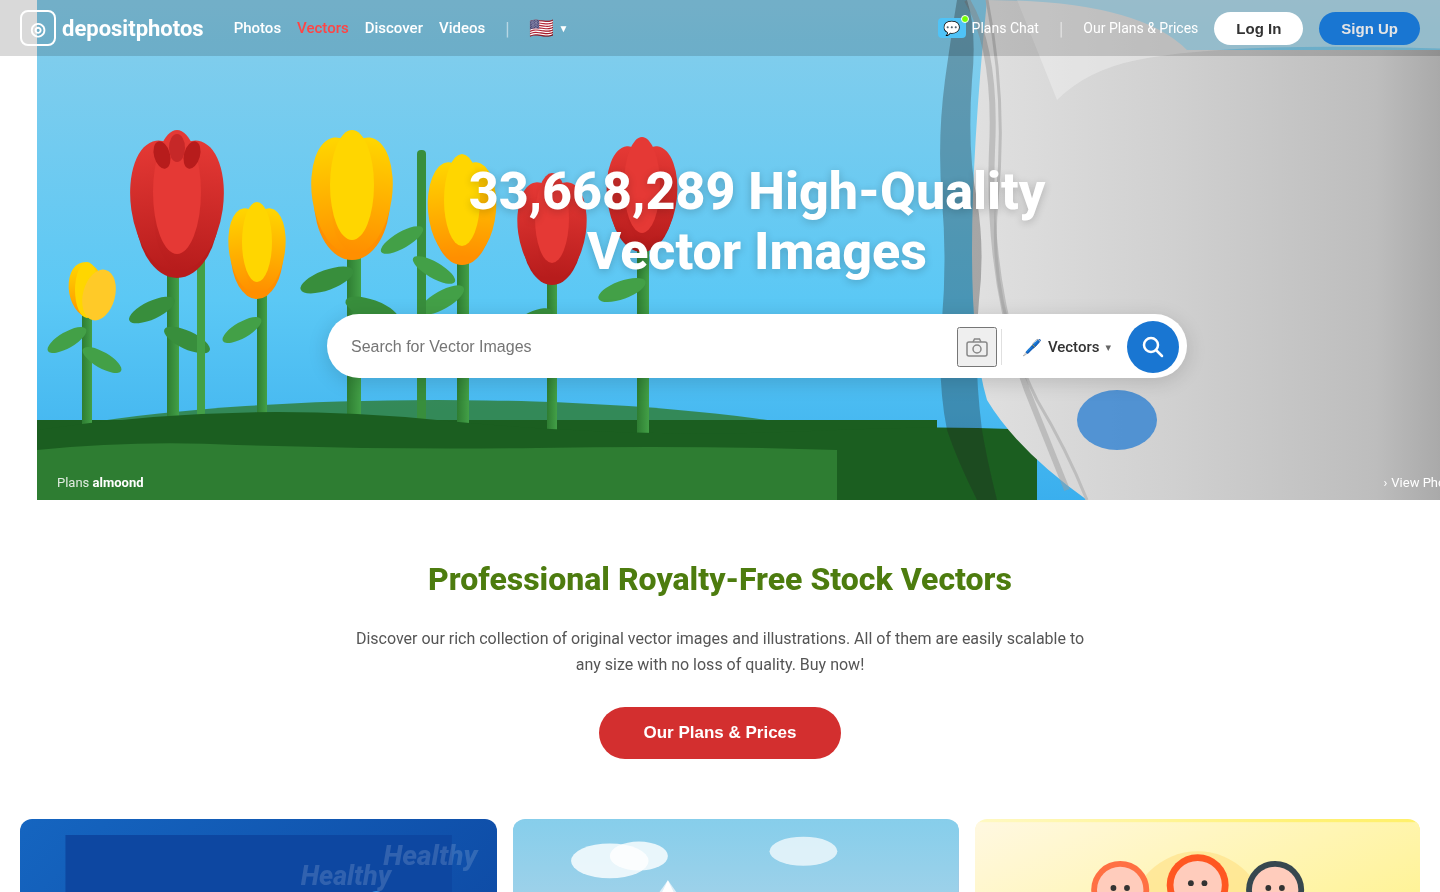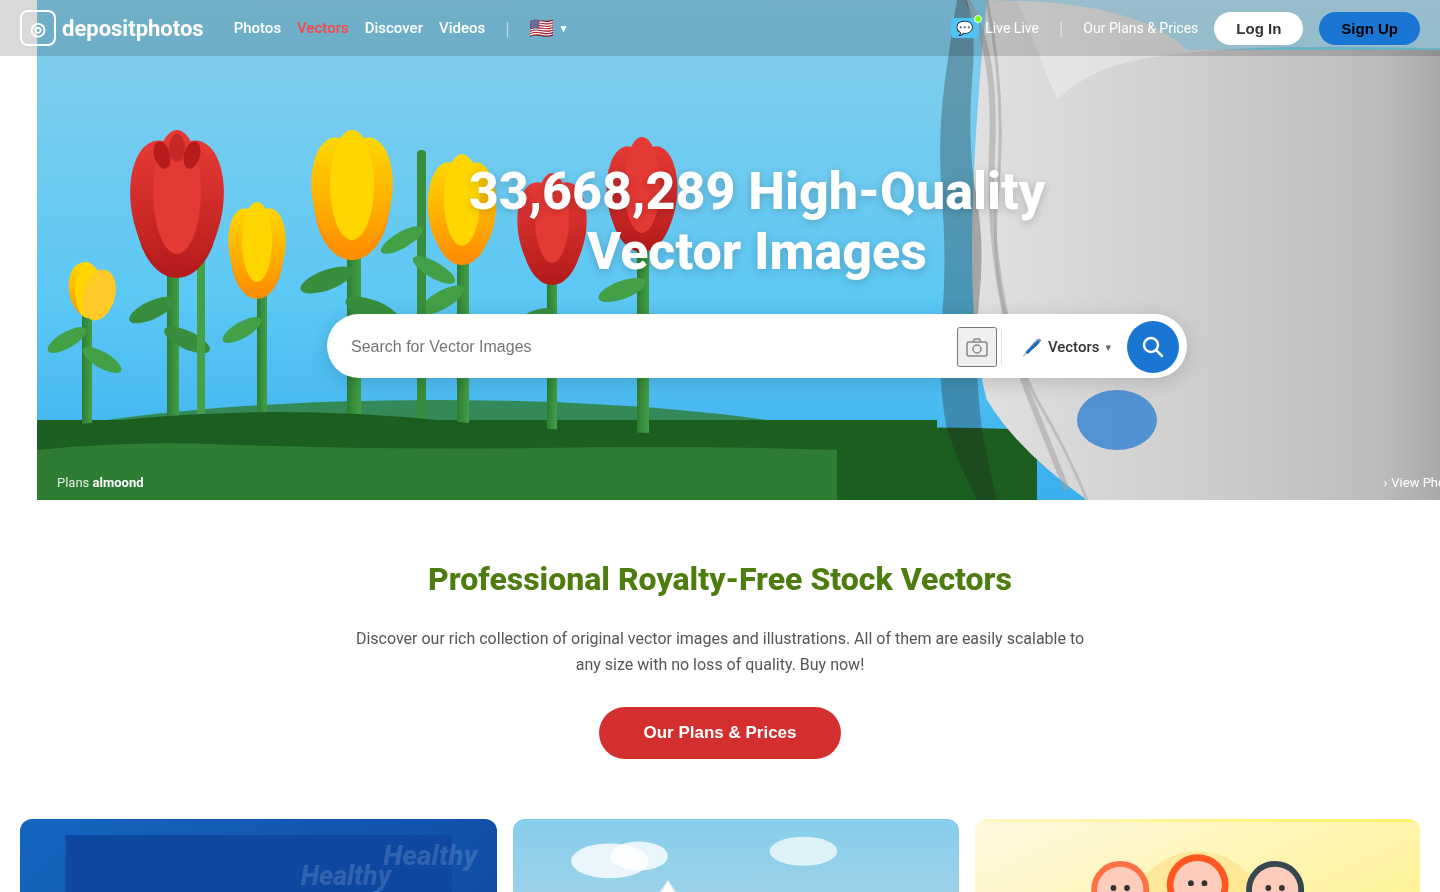--- a/index.html
+++ b/index.html
@@ -97,21 +97,21 @@
       color: #333;
       border: none;
       border-radius: 24px;
       padding: 8px 22px;
       font-size: 15px;
       font-weight: 600;
       cursor: pointer;
     }
     .btn-signup {
       background: #1976d2;
-      color: #000000;
+      color: #e5e5e5;
       border: none;
       border-radius: 24px;
       padding: 8px 22px;
       font-size: 15px;
       font-weight: 600;
       cursor: pointer;
     }
 
     
     .hero {
@@ -303,21 +303,21 @@
       <span class="flag-emoji">🇺🇸</span>
       <span style="color:#fff;font-size:10px;">▼</span>
     </div>
   </div>
   <div class="nav-right">
     <div class="live-chat">
       <div class="chat-icon">
         💬
         <span class="chat-dot"></span>
       </div>
-      <span>Live Live</span>
+      <span>Plans Chat</span>
     </div>
     <span class="nav-divider" style="color:rgba(255,255,255,0.5);">|</span>
     <a href="#" class="plans-link">Our Plans &amp; Prices</a>
     <button class="btn-login">Log In</button>
     <button class="btn-signup">Sign Up</button>
   </div>
 </nav>
 
 <div class="hero">
   <div class="hero-bg">

